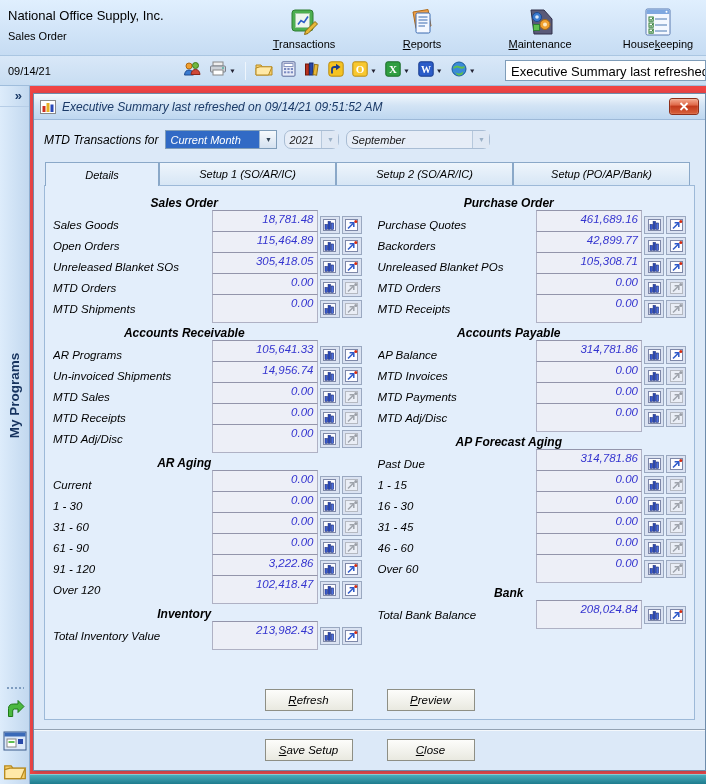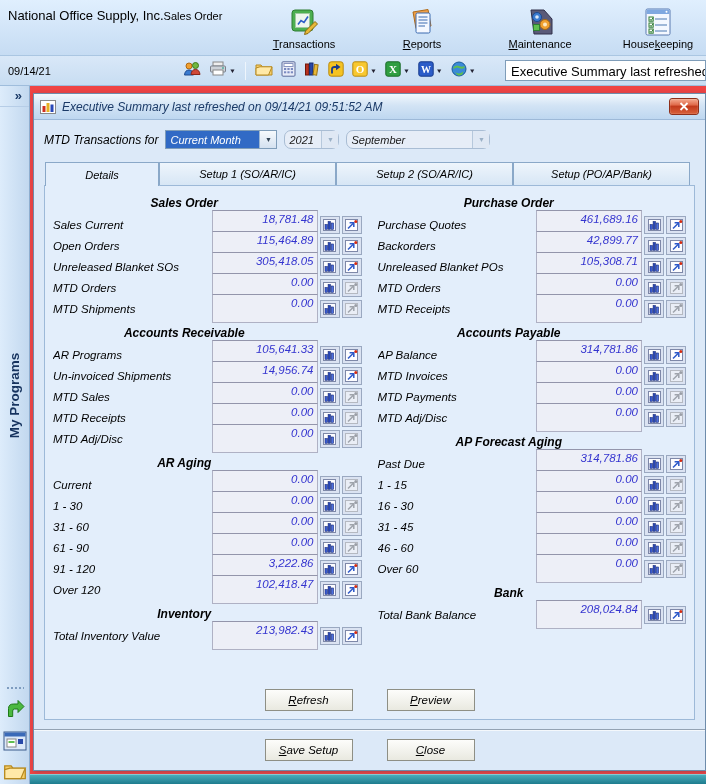--- a/index.html
+++ b/index.html
@@ -3,21 +3,21 @@
 <meta charset="utf-8">
 <style>
   * { box-sizing: border-box; margin: 0; padding: 0; }
   html,body { width:706px; height:784px; }
   body { font-family:"Liberation Sans", sans-serif; overflow:hidden; background:#c3d9f1; }
   .app { width:706px; height:784px; display:flex; flex-direction:column; }
 
   
   .header { height:56px; display:flex; justify-content:space-between; align-items:stretch;
             background:linear-gradient(#e0effe,#c6dcf3); border-bottom:1px solid #aac6e2; padding:3px 2px 0 8px; }
-  .brand { display:flex; flex-direction:row; }
+  .brand { display:flex; flex-direction:column; }
   .brand .company { font-size:13px; color:#000; padding-top:5px; }
   .brand .module  { font-size:11px; color:#000; padding-top:7px; }
   .nav { display:flex; gap:26px; align-items:flex-start; padding-right:0; }
   .nav-item { display:flex; flex-direction:column; align-items:center; width:92px; font-size:11px; cursor:default; }
   .nav-item .nicon { height:34px; display:flex; align-items:flex-end; justify-content:center; }
   .nav-item .nlabel { padding-top:1px; white-space:nowrap; }
 
   
   .toolbar { height:30px; display:flex; align-items:center; background:linear-gradient(#d9e8f8,#c8ddf2);
              border-bottom:1px solid #9fbddc; padding:0 0 0 8px; }
@@ -344,21 +344,21 @@
               <div class="tab">Setup 2 (SO/AR/IC)</div>
               <div class="tab">Setup (PO/AP/Bank)</div>
             </div>
 
           <div class="panel">
             <div class="cols">
               <div class="col" id="col-left">
                   <div class="section">
                     <div class="section-title">Sales Order</div>
                     <div class="metric-row">
-                      <span class="metric-label">Sales Current</span>
+                      <span class="metric-label">Sales Goods</span>
                       <div class="metric-field">18,781.48</div>
                       <div class="icon-btn">
                         <svg width="13" height="12" viewBox="0 0 13 12">
                           <rect x="0.5" y="0.5" width="12" height="11" fill="#fdfdff" stroke="#7e88a8"></rect>
                           <rect x="2" y="5.5" width="2.4" height="4.8" fill="#3a5bd0" stroke="#1c2f7a" stroke-width="0.6"></rect>
                           <rect x="5.1" y="2.5" width="2.4" height="7.8" fill="#2746b8" stroke="#1c2f7a" stroke-width="0.6"></rect>
                           <rect x="8.2" y="4" width="2.4" height="6.3" fill="#4d6fe0" stroke="#1c2f7a" stroke-width="0.6"></rect>
                         </svg>
                       </div>
                       <div class="icon-btn">

